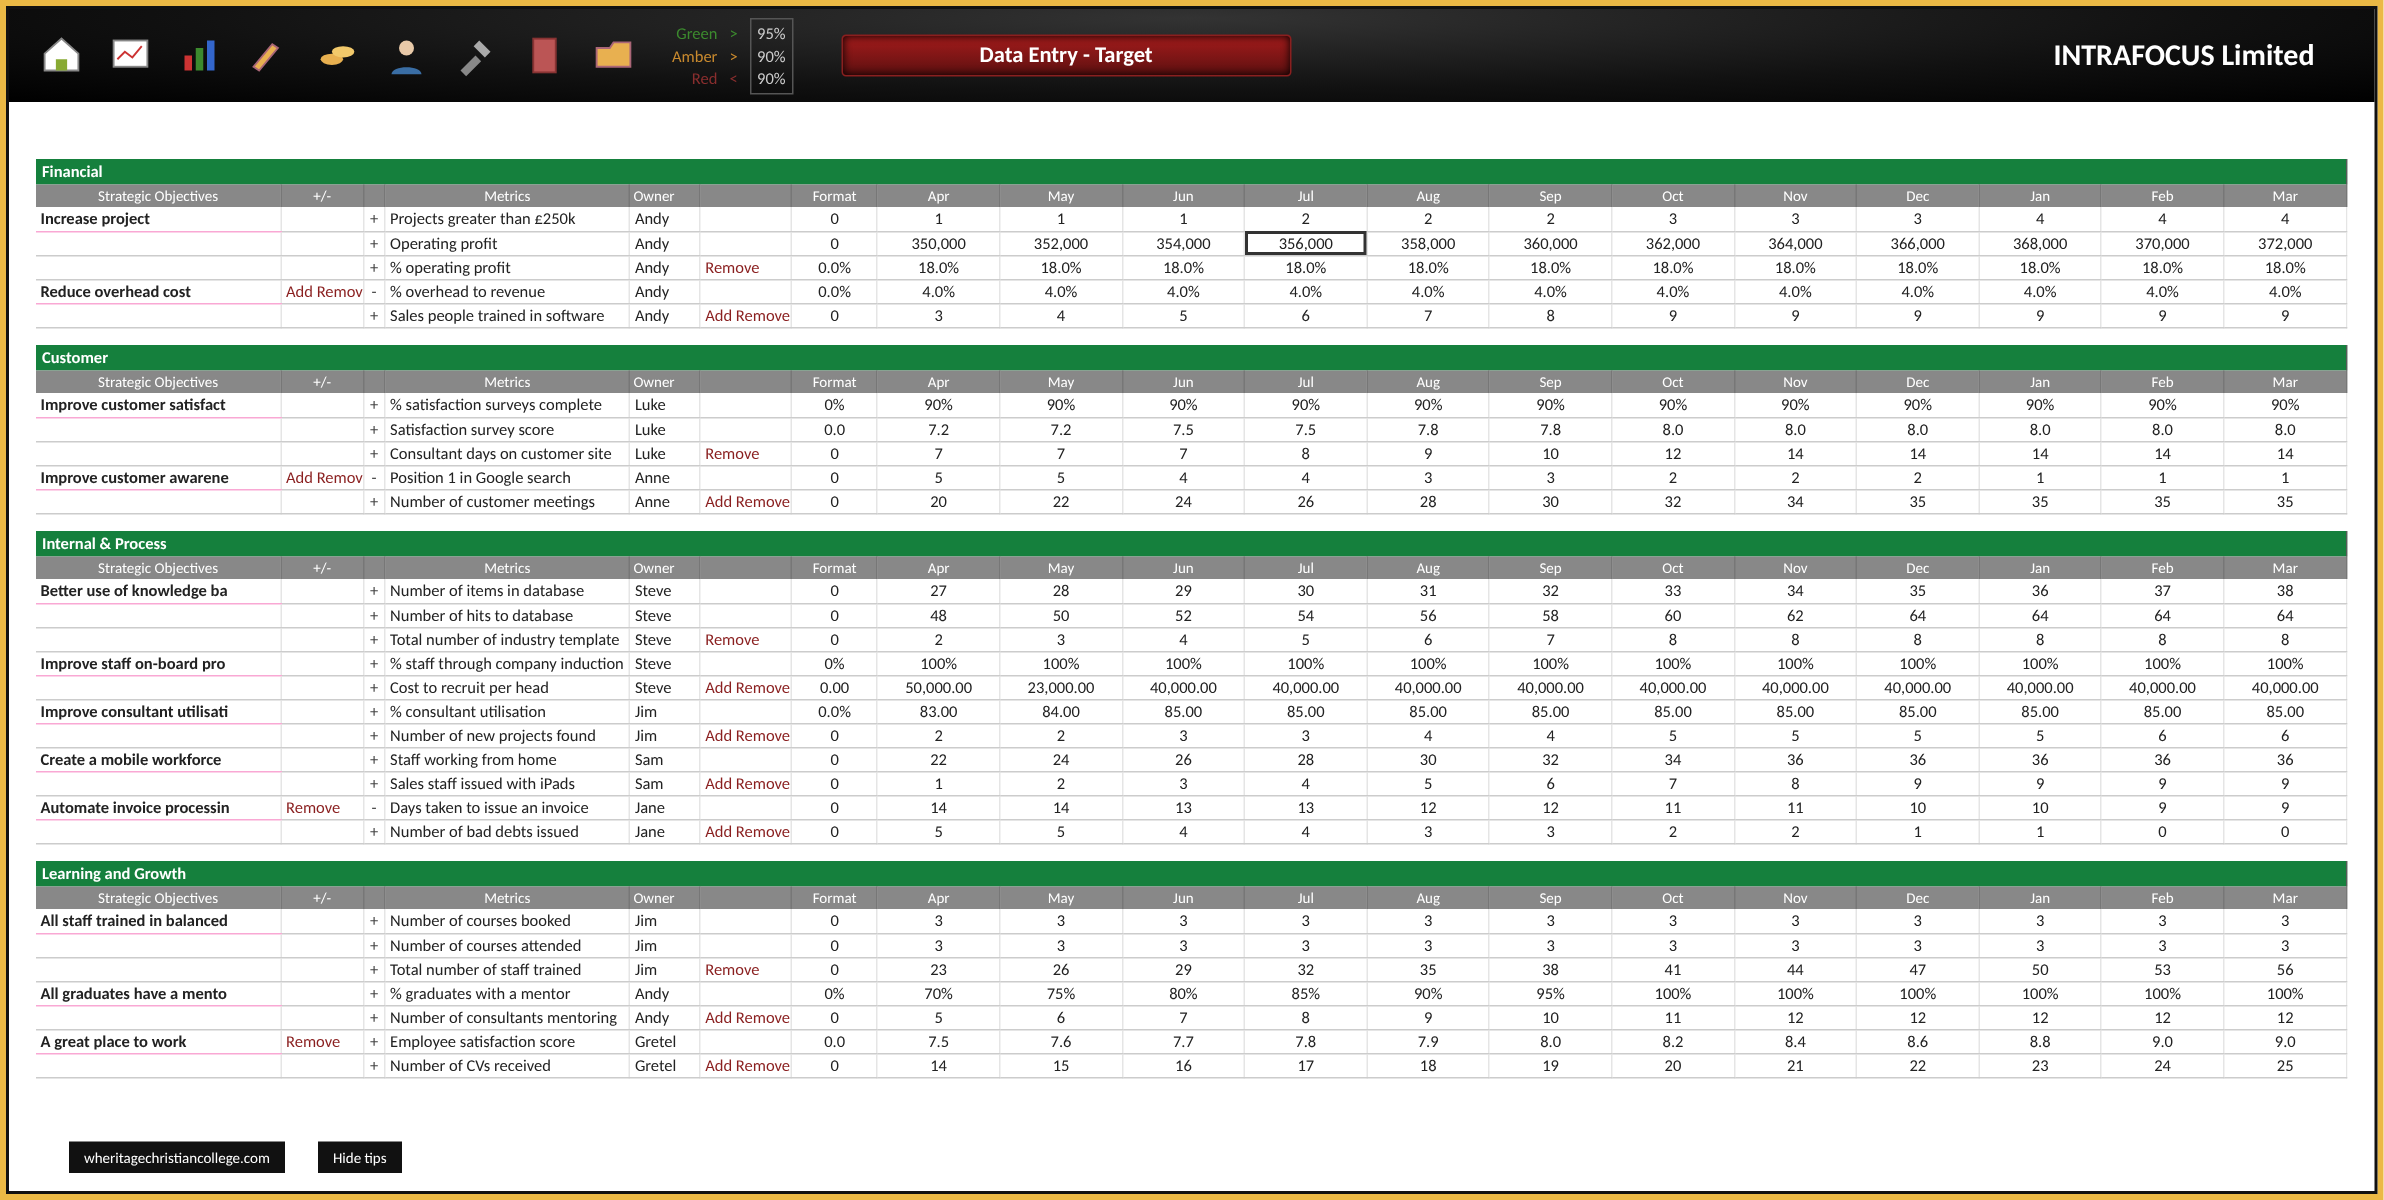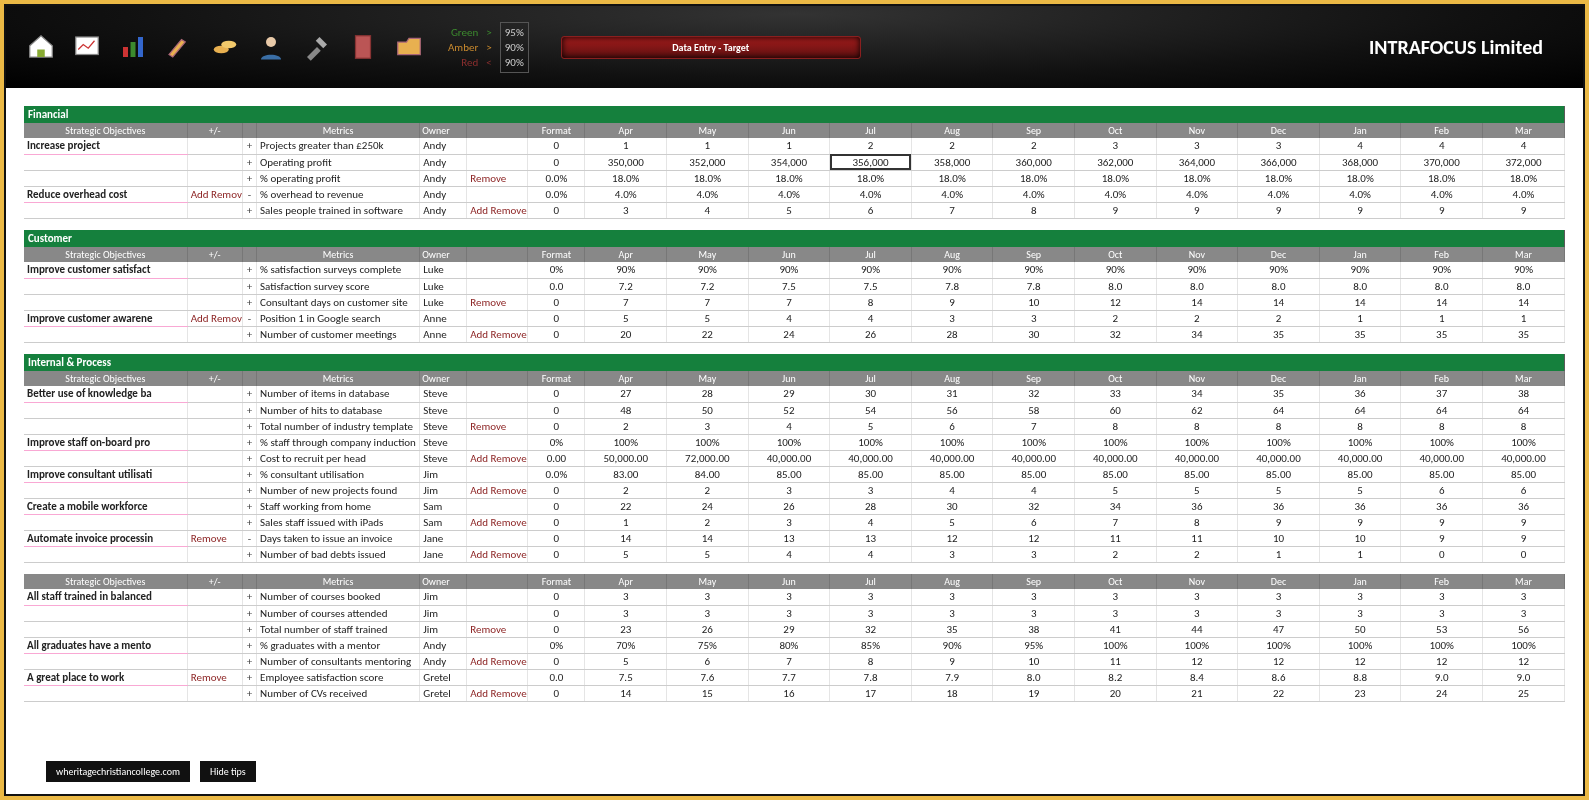--- a/index.html
+++ b/index.html
@@ -12,21 +12,21 @@
     overflow: hidden;
     position: relative;
   }
   .frame {
     position: absolute;
     inset: 4px;
     border: 2px solid #111;
     background: #fff;
   }
   .topbar {
-    height: 82px;
+    height: 62px;
     background: radial-gradient(ellipse at center 10%, #333 0%, #111 60%, #000 100%);
     display: flex;
     align-items: center;
     padding: 8px 16px;
     gap: 8px;
   }
   .tb-icon {
     width: 38px; height: 38px;
     display: flex; align-items: center; justify-content: center;
     cursor: pointer;
@@ -55,21 +55,21 @@
     margin-left: 24px;
     width: 300px;
     text-align: center;
   }
   .titlebox .main {
     background: linear-gradient(#a31b1b, #7a1515 60%, #5a0f0f);
     border: 1px solid #8a1f1f;
     border-radius: 3px;
     color: #fff;
     font-weight: bold;
-    font-size: 10px;
+    font-size: 15px;
     padding: 4px 0;
     box-shadow: 0 0 6px #000 inset;
   }
   .titlebox .sub {
     color: #ddd;
     font-size: 12px;
     padding: 4px 0;
   }
   .titlebox .sub .act { cursor: pointer; }
   .titlebox .sub .tgt { font-weight: bold; }
@@ -116,21 +116,21 @@
     text-overflow: clip;
   }
   .datarow td.num { text-align: center; }
   .datarow .obj { font-weight: bold; border-bottom: 1px solid #f9a8d4; }
   .datarow .addrm { color: #8a1f1f; font-size: 11px; text-align: left; cursor: pointer; }
   .datarow .plus { text-align: center; color: #444; }
   .spacer td { height: 12px; border: none; background: #fff; }
   .footer {
     position: absolute;
     bottom: 12px; left: 40px;
-    display: flex; gap: 10px; align-items: center;
+    display: flex; gap: 22px; align-items: center;
   }
   .footer .blk {
     background: #111; color: #fff; font-size: 10px; padding: 4px 10px;
   }
   col.c-obj   { width: 160px; }
   col.c-addrm { width: 54px; }
   col.c-plus  { width: 14px; }
   col.c-met   { width: 160px; }
   col.c-own   { width: 46px; }
   col.c-ar2   { width: 60px; }
@@ -619,21 +619,21 @@
           </tr>
           <tr class="datarow">
             <td class=""></td>
             <td class="addrm"></td>
             <td class="plus">+</td>
             <td>Cost to recruit per head</td>
             <td>Steve</td>
             <td class="addrm">Add  Remove</td>
             <td class="num">0.00</td>
             <td class="num">50,000.00</td>
-            <td class="num">72,000.00</td>
+            <td class="num">23,000.00</td>
             <td class="num">40,000.00</td>
             <td class="num">40,000.00</td>
             <td class="num">40,000.00</td>
             <td class="num">40,000.00</td>
             <td class="num">40,000.00</td>
             <td class="num">40,000.00</td>
             <td class="num">40,000.00</td>
             <td class="num">40,000.00</td>
             <td class="num">40,000.00</td>
             <td class="num">40,000.00</td>
@@ -759,20 +759,23 @@
             <td class="num">3</td>
             <td class="num">2</td>
             <td class="num">2</td>
             <td class="num">1</td>
             <td class="num">1</td>
             <td class="num">0</td>
             <td class="num">0</td>
           </tr>
           <tr class="spacer">
             <td colspan="19"></td>
+          </tr>
+          <tr class="section-h">
+            <td colspan="19">Learning and Growth</td>
           </tr>
           <tr class="col-h">
             <td style="text-align:center">Strategic Objectives</td>
             <td>+/-</td>
             <td></td>
             <td style="text-align:center">Metrics</td>
             <td style="text-align:left">Owner</td>
             <td></td>
             <td>Format</td>
             <td>Apr</td>

